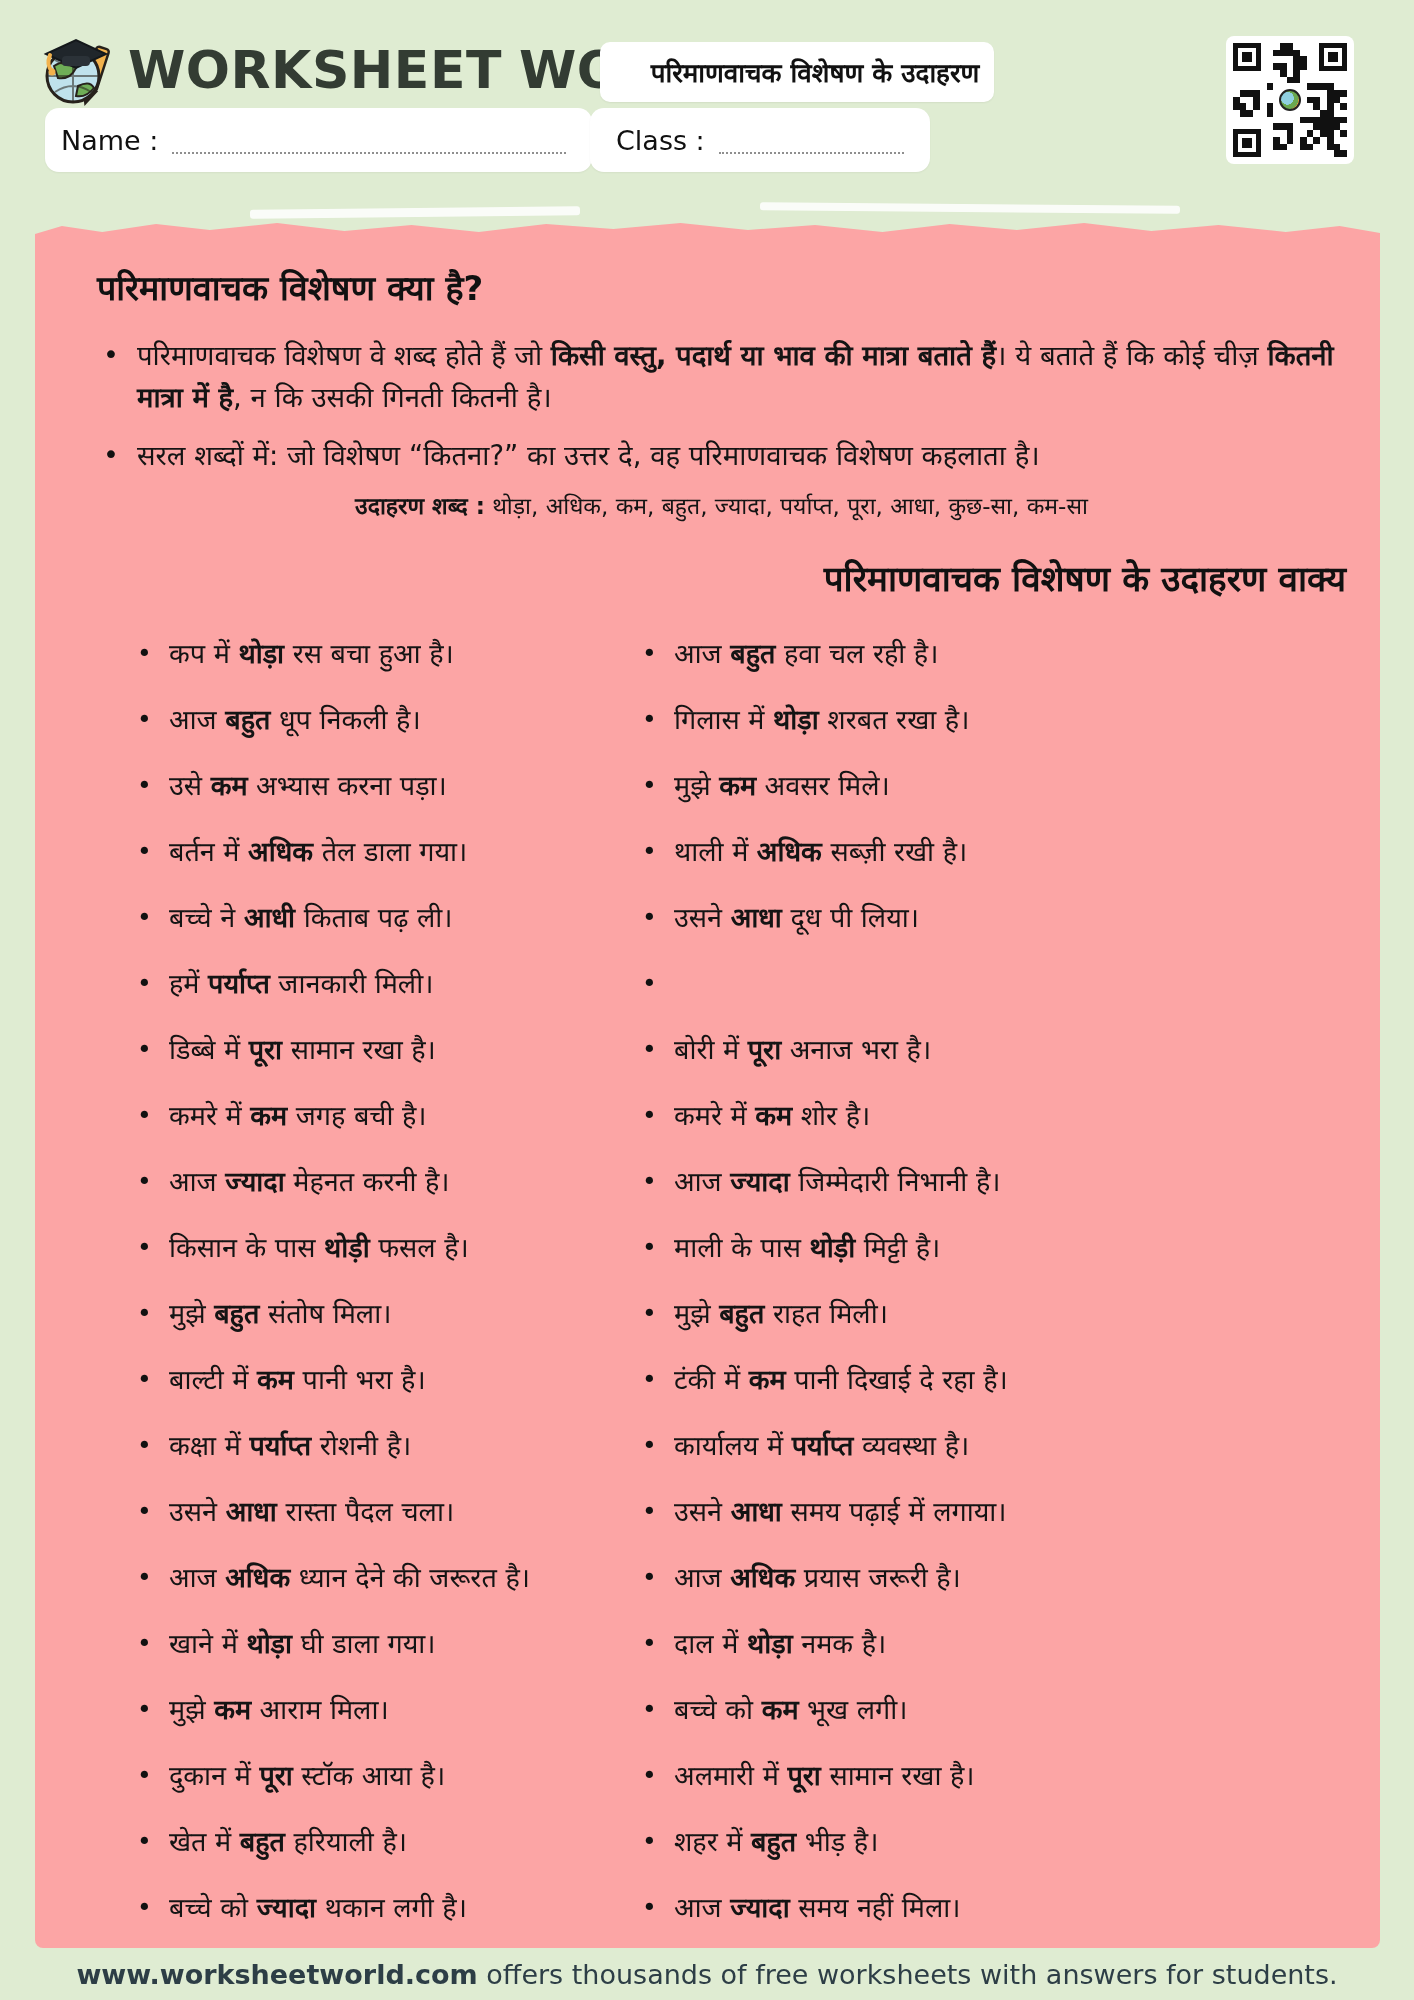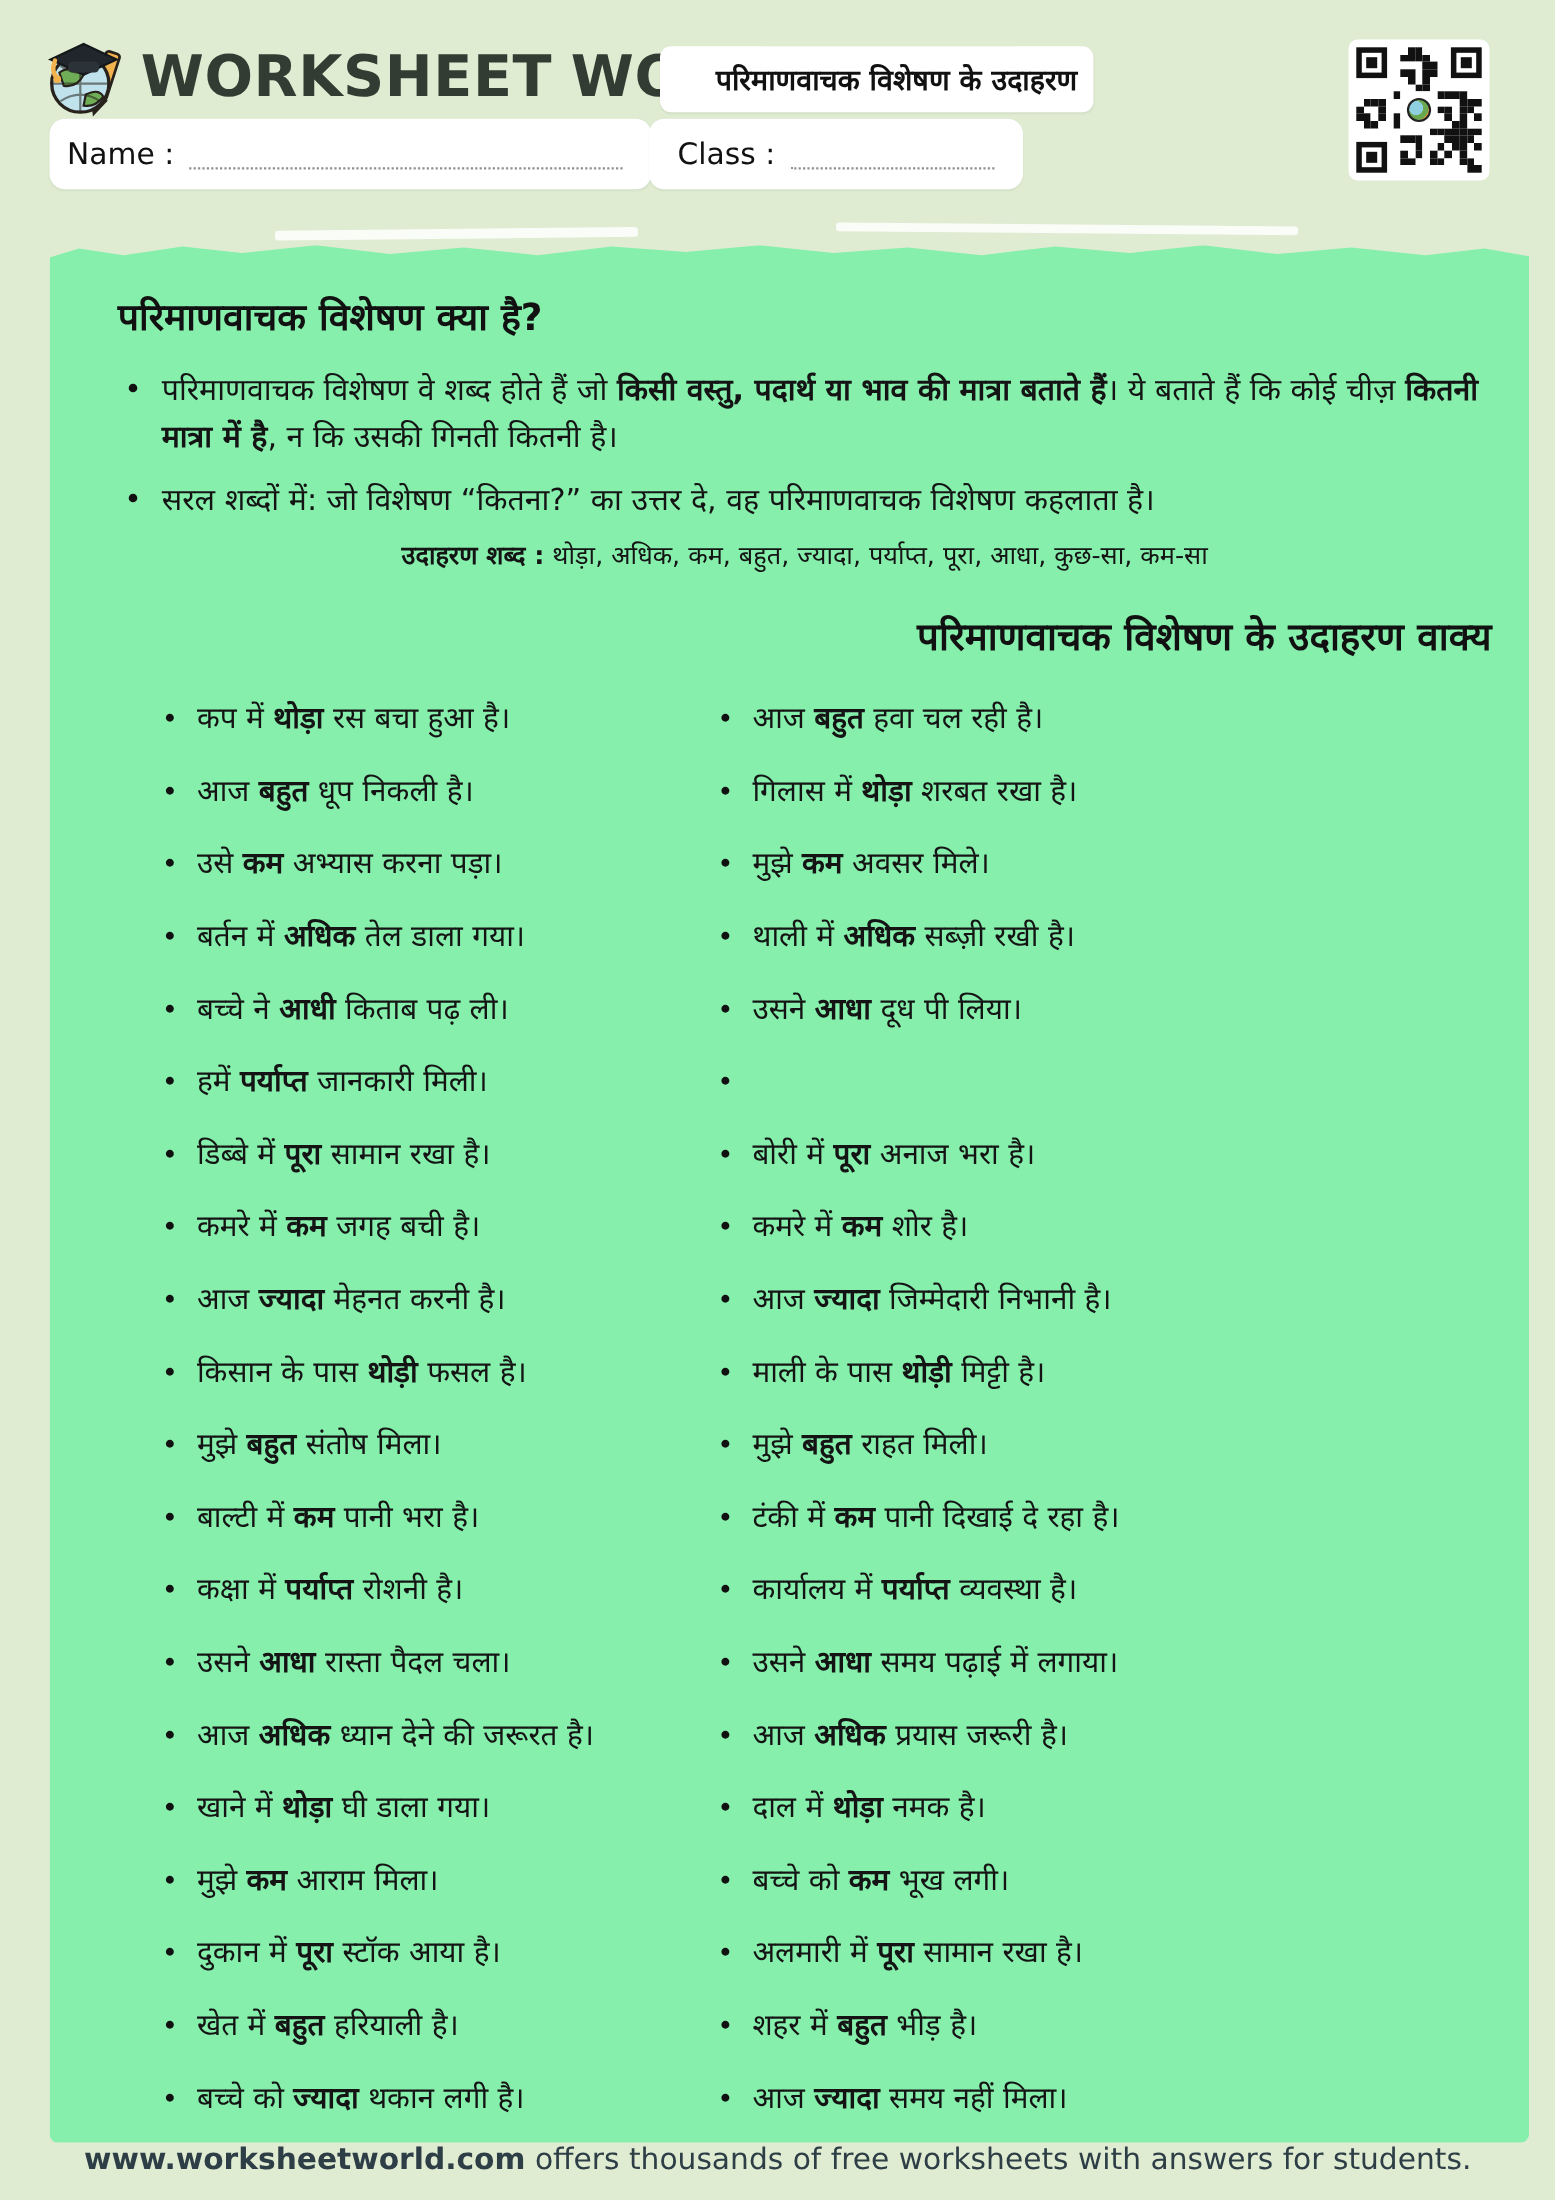--- a/index.html
+++ b/index.html
@@ -35,40 +35,40 @@
   .field-box .line{flex:1;border-bottom:2px dotted #8f8f8f;margin-left:14px;transform:translateY(12px);height:1px;}
   .name-box{left:45px;width:547px;padding-left:16px;}
   .class-box{left:590px;width:340px;}
 
   
   .scrap{position:absolute;background:#fff;opacity:.85;border-radius:3px;}
   .s1{left:250px;top:208px;width:330px;height:9px;transform:rotate(-.6deg);}
   .s2{left:760px;top:204px;width:420px;height:8px;transform:rotate(.5deg);}
 
   
-  .card{position:absolute;left:45px;top:220px;width:1345px;height:1728px;background:#86efac;
+  .card{position:absolute;left:35px;top:220px;width:1345px;height:1728px;background:#fca5a5;
     border-radius:0 0 8px 8px;box-sizing:border-box;padding:30px 34px 0 30px;
     clip-path:polygon(0 14px,2% 6px,5% 12px,9% 4px,13% 10px,18% 3px,23% 11px,28% 5px,33% 12px,38% 4px,43% 9px,48% 3px,53% 10px,58% 5px,63% 12px,68% 4px,73% 10px,78% 3px,83% 11px,88% 5px,93% 12px,97% 6px,100% 13px,100% 100%,0 100%);}
   .h1{font-size:34px;font-weight:800;color:#111;margin:14px 0 24px 32px;}
   ul{list-style:none;margin:0;padding:0;}
   li{display:flex;align-items:flex-start;}
   .dot{flex:0 0 34px;color:#111;font-size:27px;line-height:inherit;}
   .b{font-weight:800;}
   .intro{margin-left:38px;display:flex;flex-direction:column;gap:16px;width:1250px;}
   .intro li{font-size:27.5px;line-height:42px;color:#141414;}
   .exwords{margin:10px 0 0 32px;font-size:23px;line-height:40px;color:#141414;text-align:center;}
   .exwords .lab{font-weight:800;}
   .h2{font-size:35px;font-weight:800;color:#111;text-align:right;margin-top:28px;}
   .cols{display:grid;grid-template-columns:505px 1fr;margin-top:34px;padding-left:72px;padding-right:10px;}
   .cols ul{display:flex;flex-direction:column;gap:29px;}
   .cols li{font-size:27px;line-height:37px;color:#141414;white-space:nowrap;}
   .cols .dot{flex:0 0 32px;font-size:25px;}
 
   
-  .footer{position:absolute;left:0;bottom:0;width:100%;height:52px;display:flex;justify-content:center;
+  .footer{position:absolute;left:0;bottom:0;width:100%;height:52px;display:flex;align-items:center;justify-content:center;
     font-size:27px;color:#2d3e46;}
   .footer .url{font-weight:800;}
 
   
   .logo-icon{width:72px;height:84px;display:block;}
 </style>
 </head>
 <body>
 
 <div class="page">

